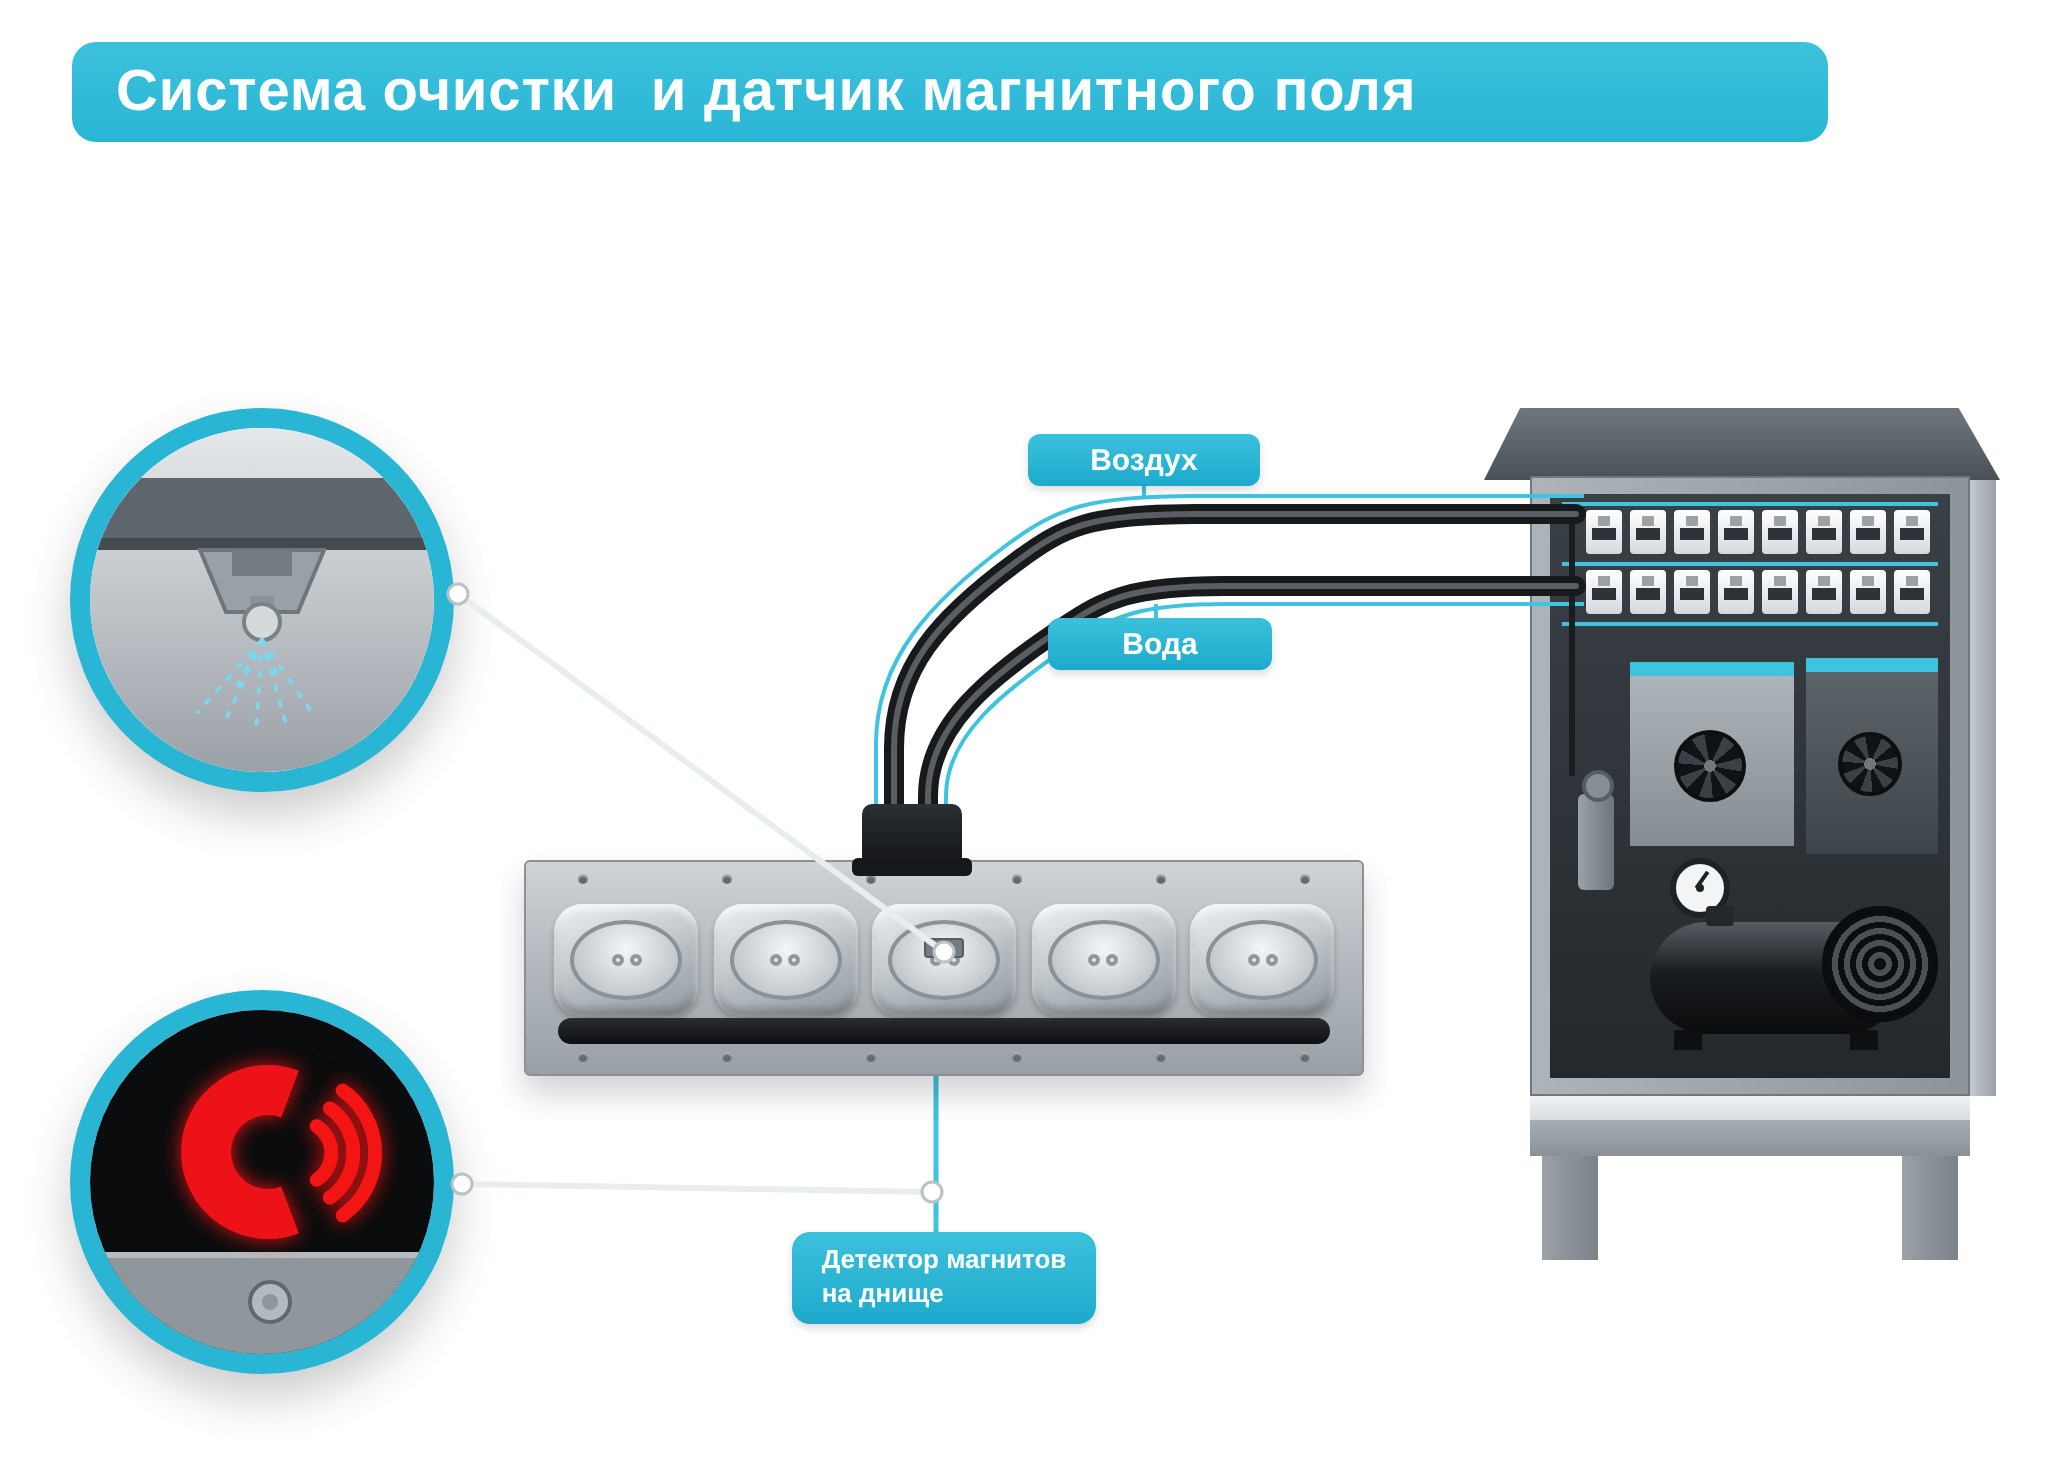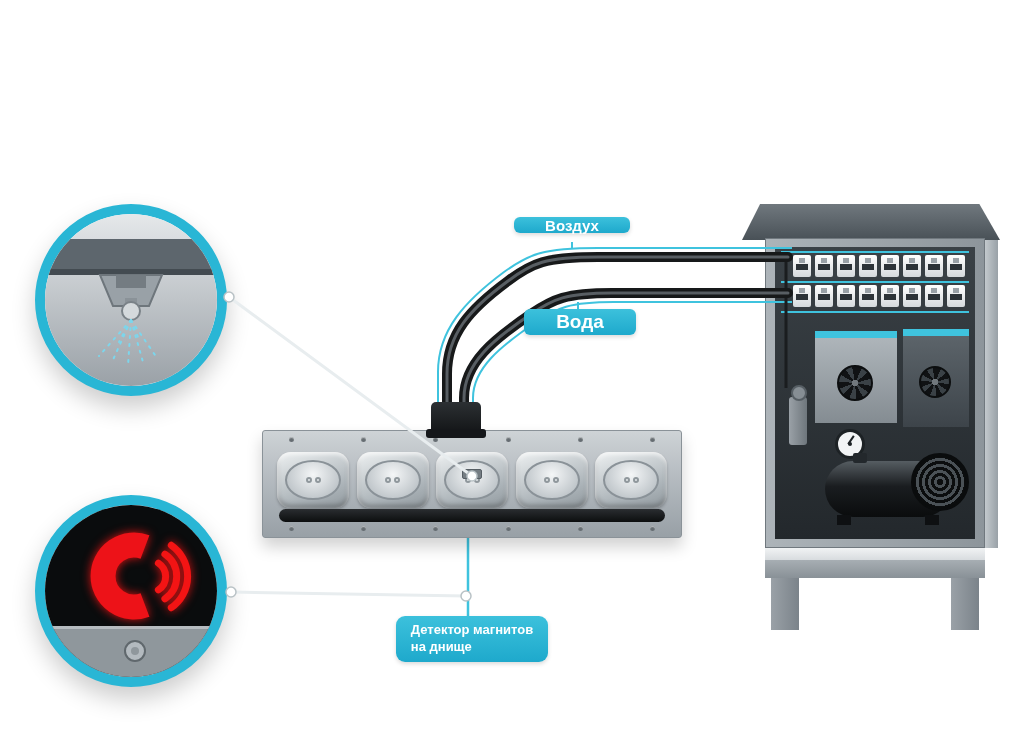--- a/index.html
+++ b/index.html
@@ -14,22 +14,22 @@
     display:flex; align-items:center; padding-left:22px; letter-spacing:.4px;
     white-space:pre-wrap; z-index:7;
   }
 
   
   .callout {
     position:absolute; background:linear-gradient(180deg,#3cc1dc,#1ea9cc);
     color:#fff; font-weight:bold; display:flex; align-items:center; justify-content:center;
     border-radius:6px; z-index:7; box-shadow:0 2px 4px rgba(0,0,0,.15);
   }
-  .callout.air   { left:514px; top:217px; width:116px; height:16px; font-size:15px; }
-  .callout.water { left:524px; top:309px; width:112px; height:26px; font-size:19px; }
+  .callout.air   { left:514px; top:217px; width:116px; height:26px; font-size:15px; }
+  .callout.water { left:524px; top:309px; width:112px; height:26px; font-size:15px; }
   .callout.detector {
     left:396px; top:616px; width:152px; height:46px; font-size:13px;
     border-radius:9px; text-align:left; white-space:pre-line; line-height:1.3;
   }
 
   
   svg.layer { position:absolute; left:0; top:0; pointer-events:none; }
   #wires   { z-index:3; }
   #overlay { z-index:6; }
 
@@ -150,20 +150,21 @@
   .band { position:absolute; left:23px; top:344px; width:220px; height:12px; background:linear-gradient(180deg,#f1f3f4,#d8dcdf); }
   .bar  { position:absolute; left:23px; top:356px; width:220px; height:18px; background:linear-gradient(180deg,#a7aeb3,#899197); }
   .leg  { position:absolute; top:374px; width:28px; height:52px; background:linear-gradient(90deg,#9aa1a7,#7b838a); }
   .leg.l { left:29px; } .leg.r { left:209px; }
 </style>
 </head>
 <body>
 
 <div class="stage">
 
+  <div class="title-banner">Система очистки  и датчик магнитного поля</div>
 
   <svg id="wires" class="layer" width="1024" height="738" viewBox="0 0 1024 738">
 
     <path d="M 792 248 L 598 248 C 543 248 529 254 504 272 C 465 301 438 330 438 372 L 438 418" fill="none" stroke="#3fc3de" stroke-width="2"></path>
     <path d="M 572 242 L 572 249" fill="none" stroke="#3fc3de" stroke-width="2"></path>
     <path d="M 792 302 L 614 302 C 569 302 557 308 536 322 C 501 346 473 368 473 398 L 473 418" fill="none" stroke="#3fc3de" stroke-width="2"></path>
     <path d="M 578 302 L 578 310" fill="none" stroke="#3fc3de" stroke-width="2"></path>
     <path d="M 468 538 L 468 616" fill="none" stroke="#3fc3de" stroke-width="2.5"></path>
 
     <path d="M 786 260 L 786 388" fill="none" stroke="#1a1d1f" stroke-width="3"></path>

